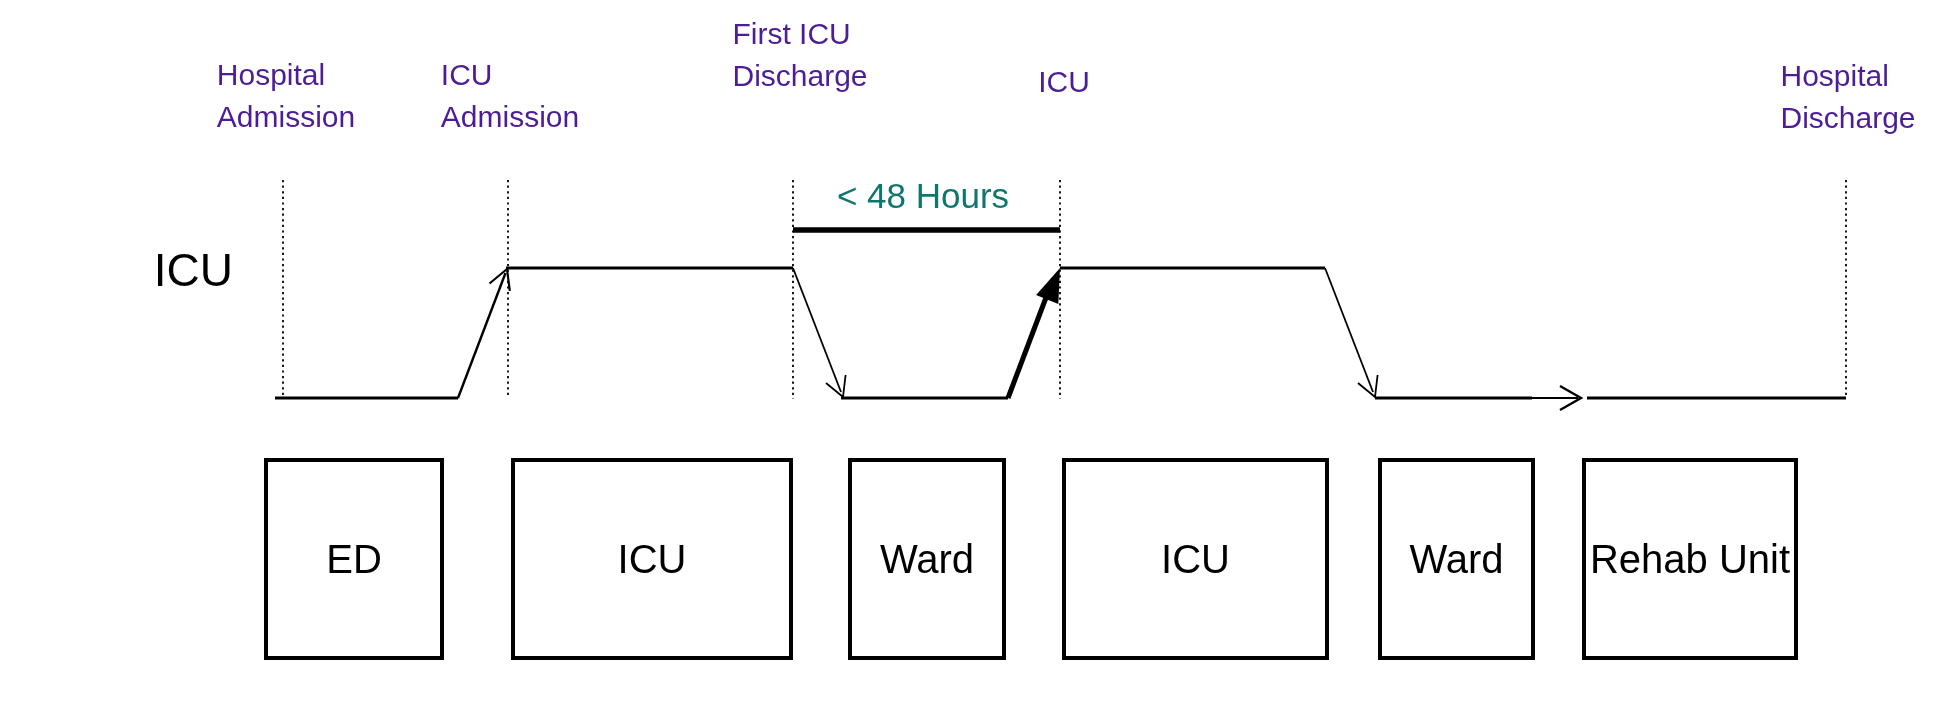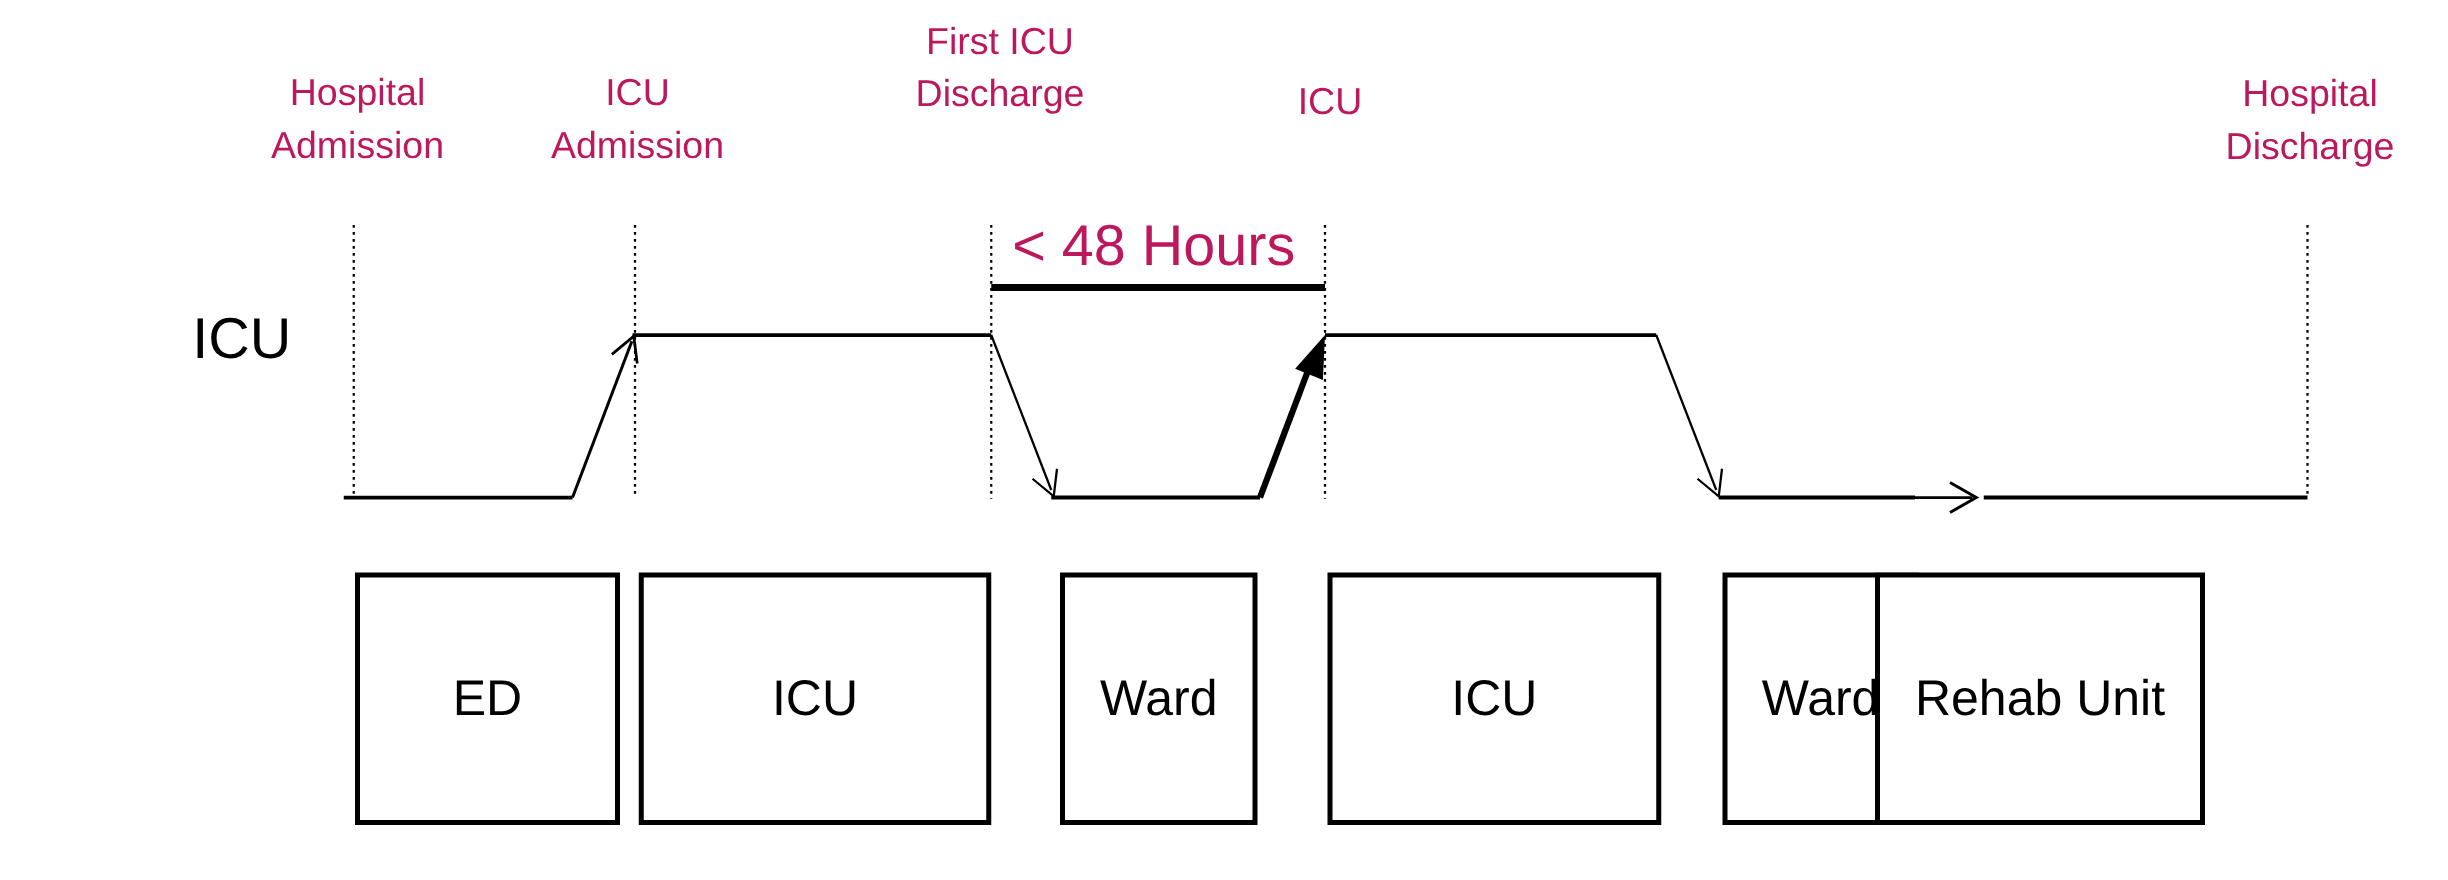--- a/index.html
+++ b/index.html
@@ -17,34 +17,33 @@
     overflow: hidden;
   }
   .stage svg {
     position: absolute;
     left: 0;
     top: 0;
   }
   .event-label {
     position: absolute;
     transform: translateX(-50%);
-    text-align: center;
     font-size: 30px;
     line-height: 42px;
     white-space: nowrap;
-    color: #be185d;
+    color: #4c1d95;
   }
   .event-label span { display: block; }
   .interval-label {
     position: absolute;
     transform: translateX(-50%);
-    font-size: 46px;
+    font-size: 35px;
     line-height: 36px;
     white-space: nowrap;
-    color: #be185d;
+    color: #0f766e;
   }
   .axis-label {
     position: absolute;
     transform: translateX(-100%);
     font-size: 46px;
     line-height: 52px;
     white-space: nowrap;
     color: #000;
   }
   .loc-box {
@@ -121,32 +120,32 @@
 
   <div class="event-label" style="left:1848px; top:55px;">
     <span>Hospital</span>
     <span>Discharge</span>
   </div>
 
   <div class="interval-label" style="left:923px; top:178px;">&lt; 48 Hours</div>
 
   <div class="axis-label" style="left:233px; top:244px;">ICU</div>
 
-  <div class="loc-box" style="left:284px; width:212px;">
+  <div class="loc-box" style="left:264px; width:180px;">
     <span>ED</span>
   </div>
   <div class="loc-box" style="left:511px; width:282px;">
     <span>ICU</span>
   </div>
   <div class="loc-box" style="left:848px; width:158px;">
     <span>Ward</span>
   </div>
   <div class="loc-box" style="left:1062px; width:267px;">
     <span>ICU</span>
   </div>
   <div class="loc-box" style="left:1378px; width:157px;">
     <span>Ward</span>
   </div>
-  <div class="loc-box" style="left:1500px; width:264px;">
+  <div class="loc-box" style="left:1582px; width:216px;">
     <span>Rehab Unit</span>
   </div>
 
 </div>
 
 </body></html>

